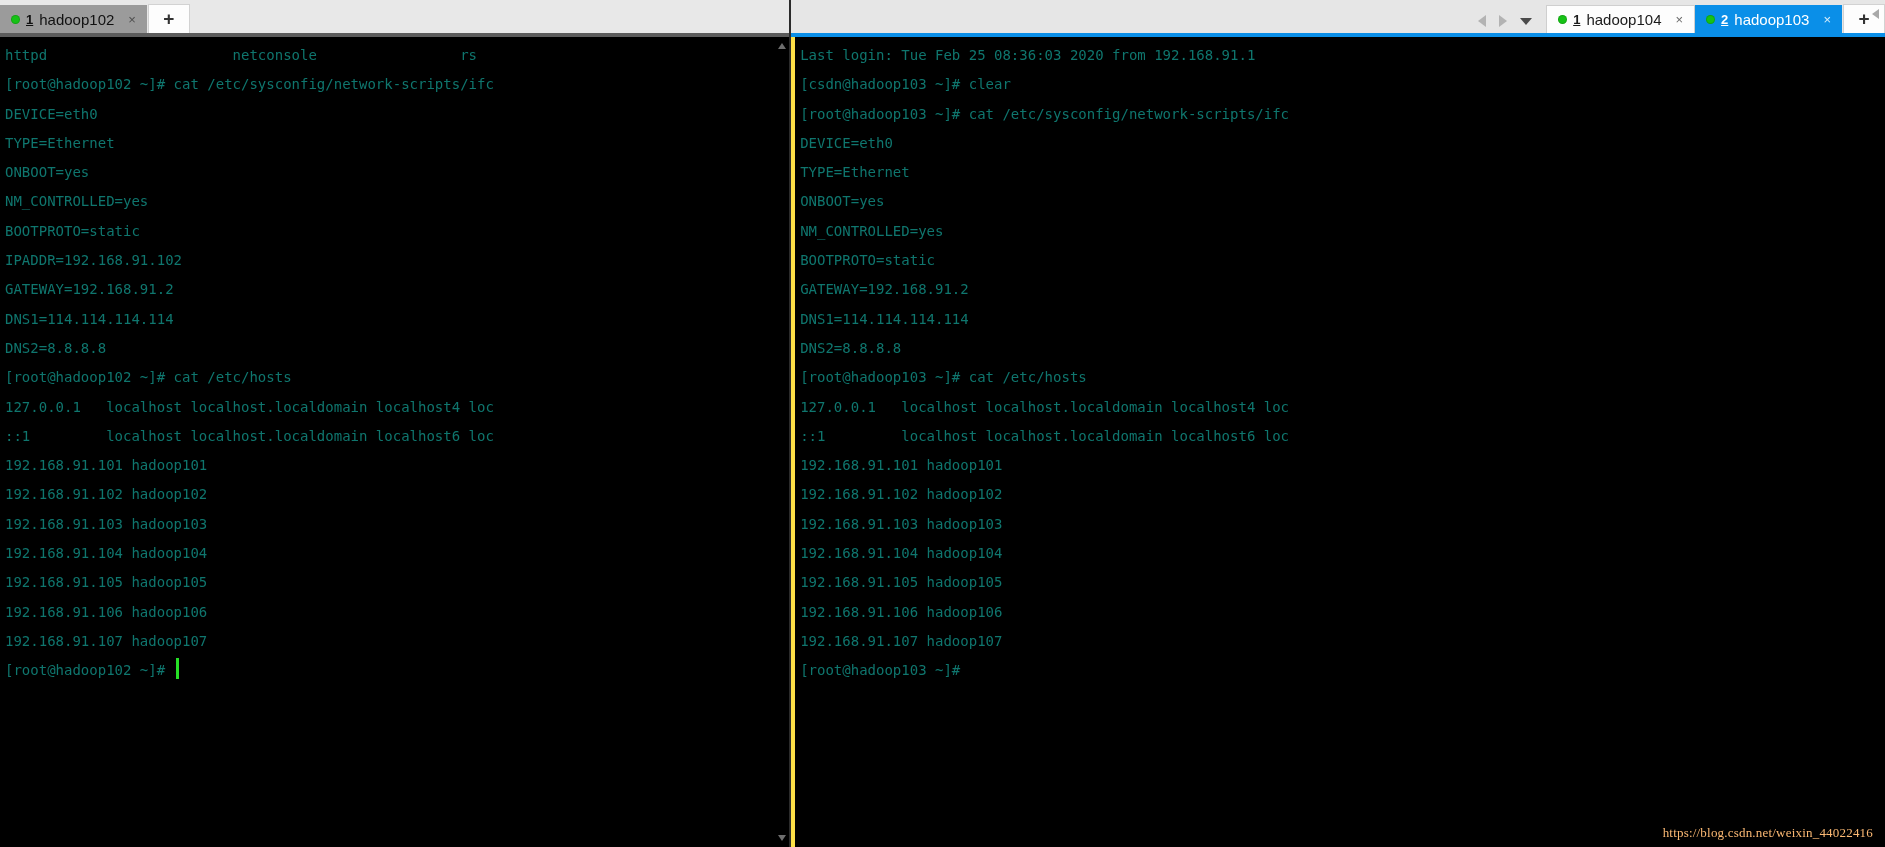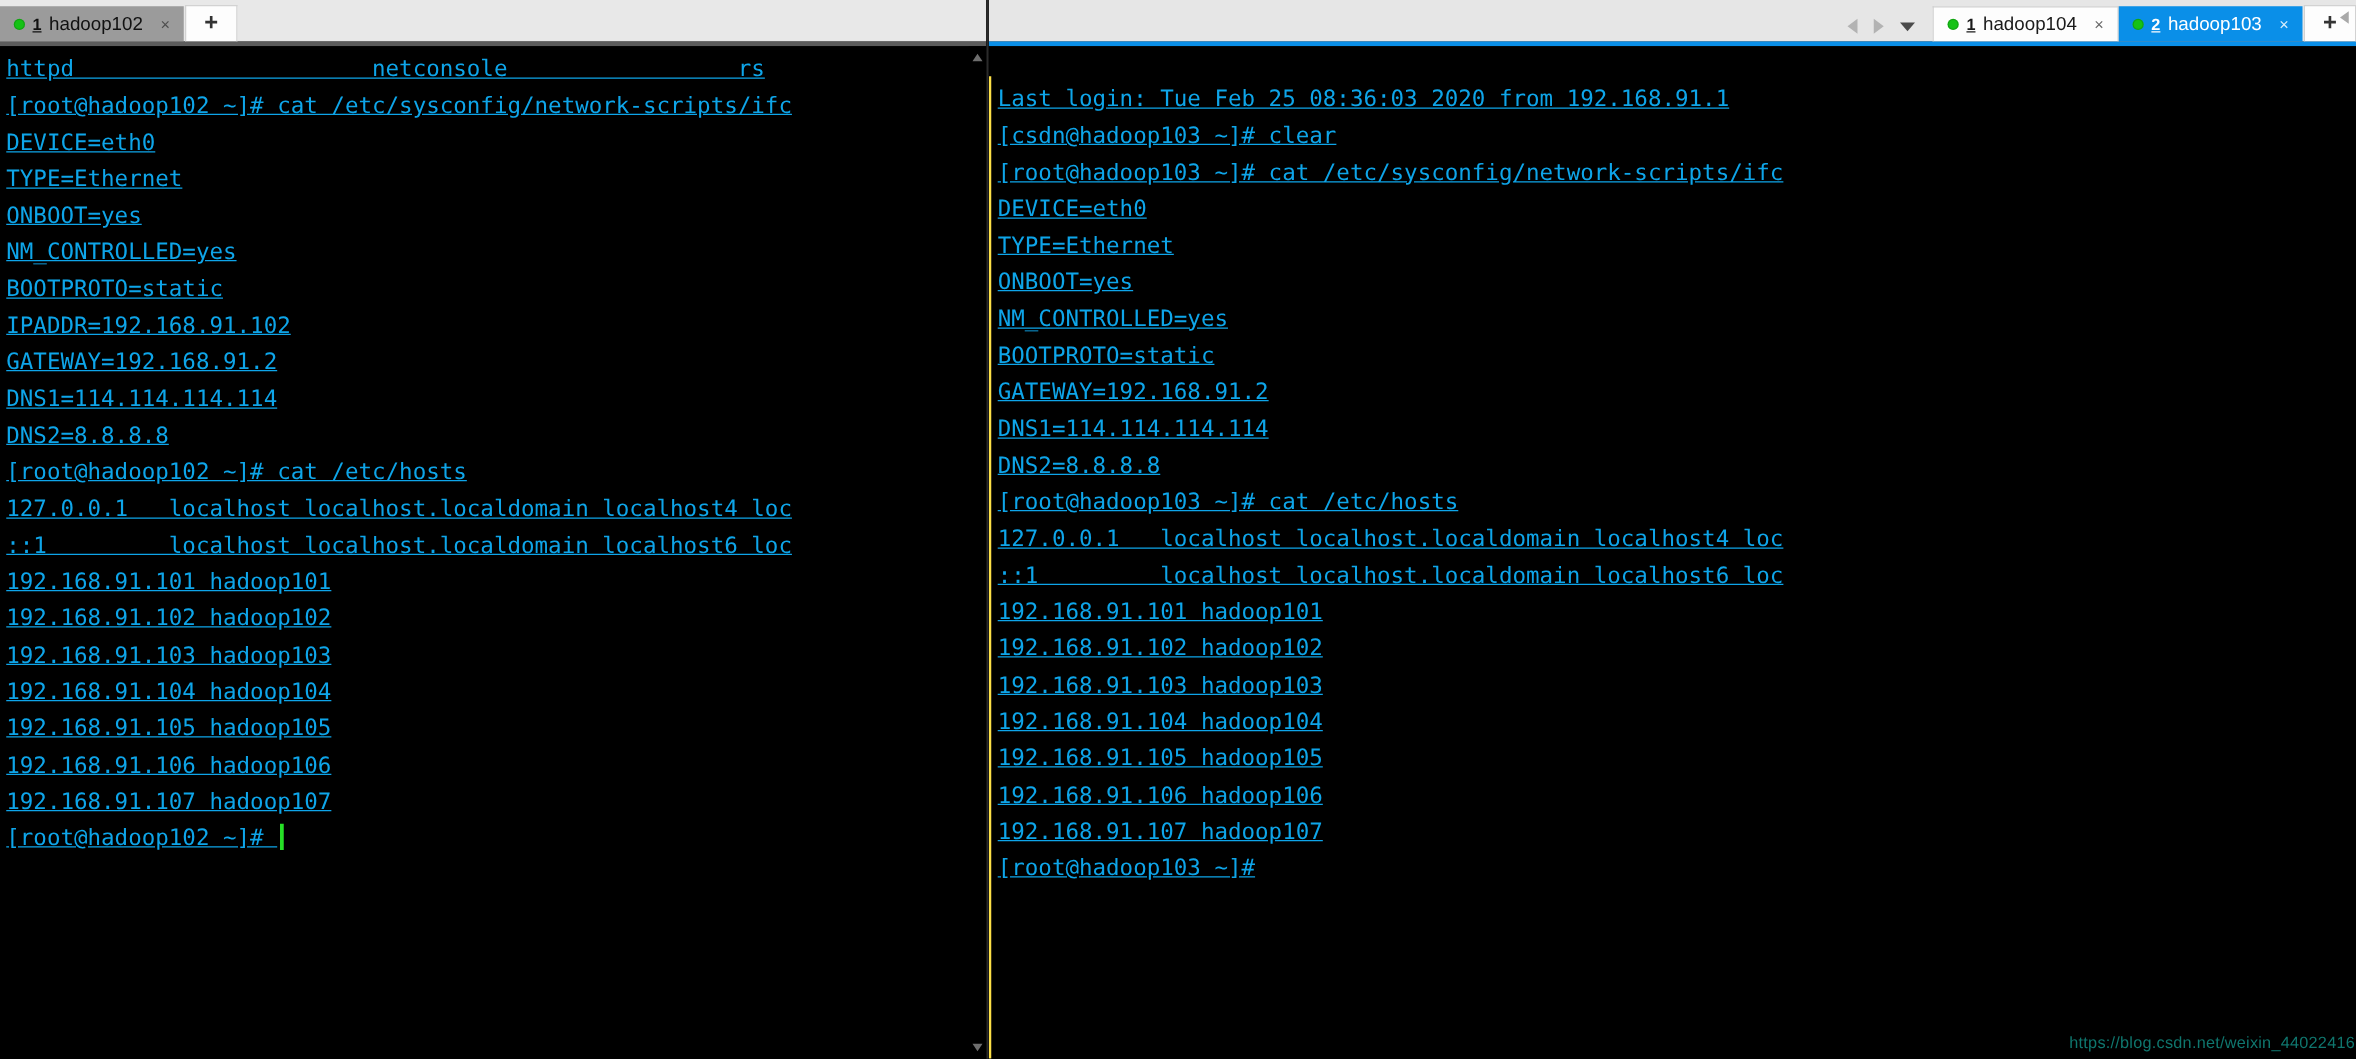--- a/index.html
+++ b/index.html
@@ -42,42 +42,42 @@
   .tabnav .caret{width:0;height:0;border-left:6px solid transparent;border-right:6px solid transparent;border-top:7px solid #4b4b4b;}
 
   
   .accent{height:4px;flex:0 0 auto;}
   .accent.grey{background:#5c5c5c;}
   .accent.blue{background:#0a8fe8;}
 
   
   .term-wrap{position:relative;flex:1 1 auto;background:#000;display:flex;overflow:hidden;}
   .term{flex:1 1 auto;position:relative;overflow:hidden;padding:4px 0 0 5px;box-sizing:border-box;}
-  .term.bordered{border-left:2px solid #fde047;margin-top:24px;}
+  .term.bordered{border-left:4px solid #fde047;}
   .line{font-family:"DejaVu Sans Mono","Liberation Mono",monospace;
-        font-size:18px;line-height:29.3px;color:#0ea5e9;white-space:pre;letter-spacing:0px;text-decoration:underline;}
+        font-size:14px;line-height:29.3px;color:#0f766e;white-space:pre;letter-spacing:0px;}
   .line .cur{display:inline-block;width:3px;height:21px;background:#26e026;vertical-align:-4px;margin-left:2px;}
 
   
   .vscroll{width:14px;flex:0 0 auto;background:#000;position:relative;}
   .vscroll .tri{position:absolute;left:3px;width:0;height:0;
                 border-left:4px solid transparent;border-right:4px solid transparent;}
   .vscroll .tri.up{top:6px;border-bottom:6px solid #6e6e6e;}
   .vscroll .tri.down{bottom:6px;border-top:6px solid #6e6e6e;}
 
   
   .divider{width:2px;height:847px;background:#2b2b2b;flex:0 0 auto;}
 
   
   .edge-arrow{position:absolute;right:6px;top:9px;width:0;height:0;
               border-top:5px solid transparent;border-bottom:5px solid transparent;border-right:7px solid #a9a9a9;}
 
   
-  .watermark{position:absolute;right:1px;bottom:6px;font-size:13px;color:#0f766e;
-             font-family:Liberation Sans, sans-serif;letter-spacing:.2px;}
+  .watermark{position:absolute;right:12px;bottom:6px;font-size:13px;color:#fdba74;
+             font-family:Liberation Serif, serif;letter-spacing:.2px;}
 </style>
 </head>
 <body>
 
 <div class="app">
 
   <div class="win win-left">
 
     <div class="tabstrip">
       <div class="tab inactive-grey">

